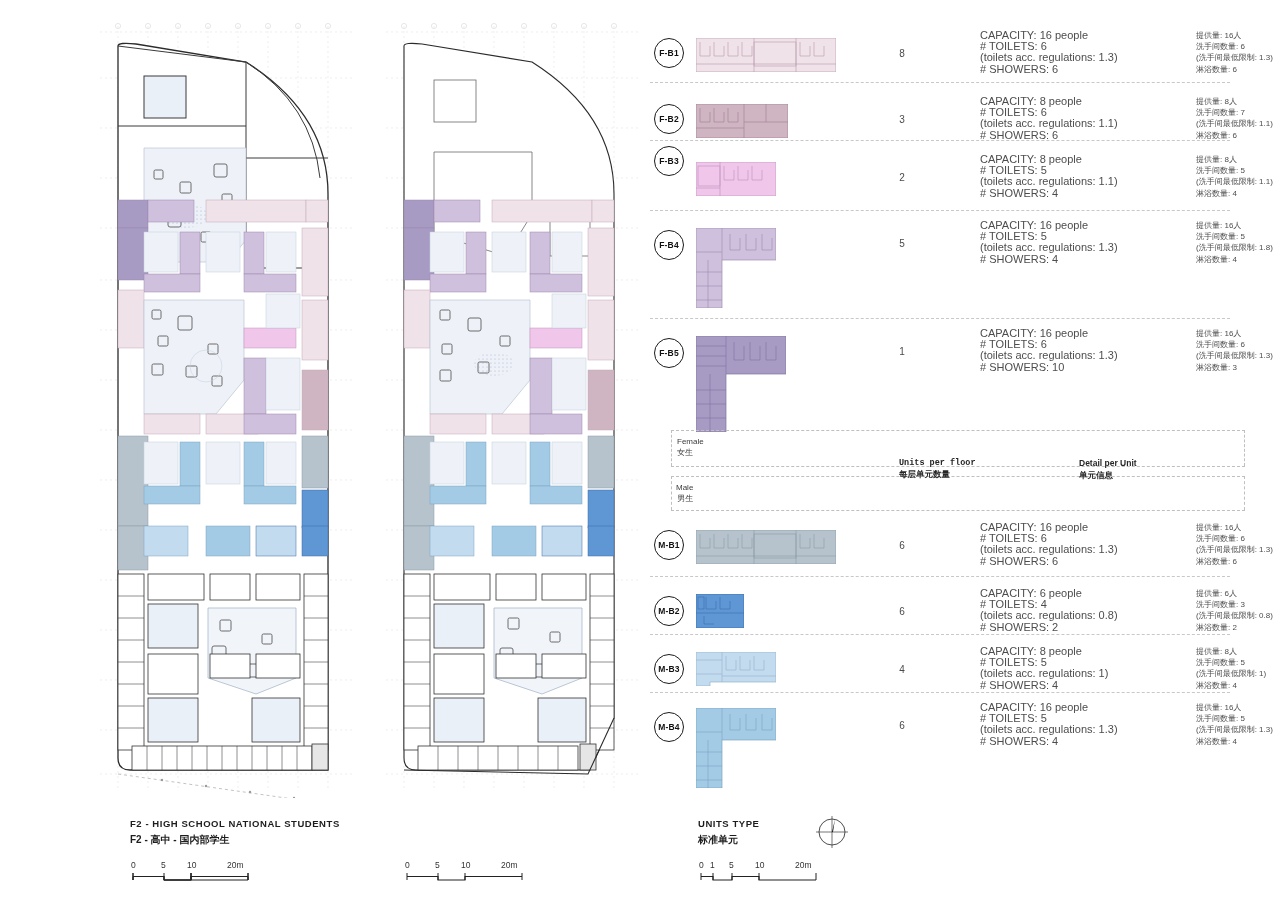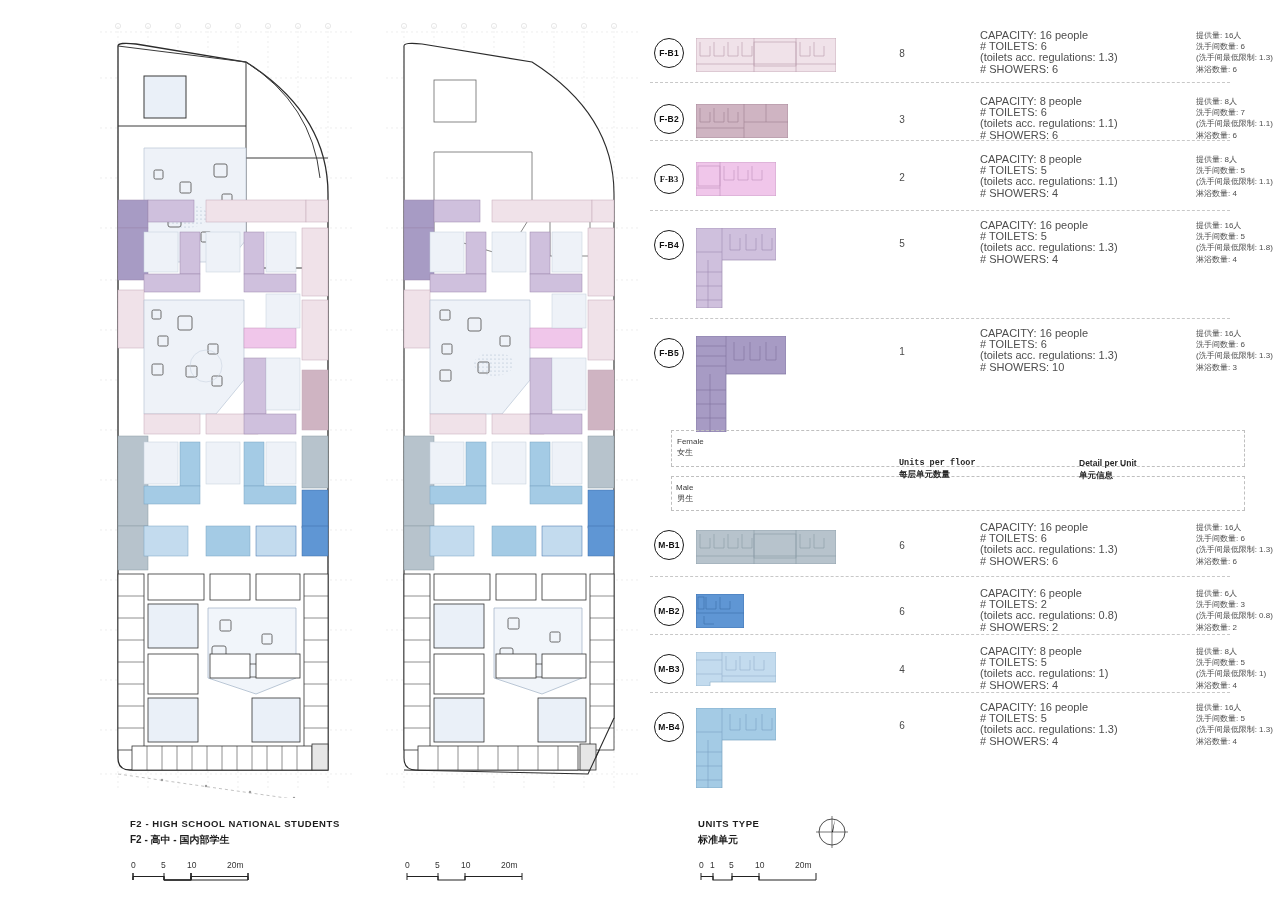--- a/index.html
+++ b/index.html
@@ -564,21 +564,21 @@
       <div class="detail-cn" style="top:12px;">
         <div>提供量:  8人</div>
           <div>洗手间数量: 7</div>
         <div>(洗手间最低限制:  1.1)</div>
           <div>淋浴数量: 6</div>
       </div>
     </div>
     <div class="leg-sep" style="top:122px;"></div>
 
     <div class="leg-row" style="top:124px;">
-      <div class="unit-badge" style="top:22px;font-family:Liberation Serif, serif;">F-B3</div>
+      <div class="unit-badge" style="top:4px;">F-B3</div>
       <div class="swatch" style="left:46px;top:20px;">
         <svg width="80" height="34">
           <rect x="0" y="0" width="80" height="34" fill="#f0c6ea" stroke="#c192bd" stroke-width="0.7"></rect>
           <g stroke="#c192bd" stroke-width="0.6" fill="none">
             <path d="M28,4 L28,18 L38,18 L38,8 M42,4 L42,18 L52,18 L52,8 M56,4 L56,18 L66,18 L66,8"></path>
             <rect x="2" y="4" width="22" height="20"></rect>
             <line x1="0" y1="26" x2="24" y2="26"></line>
             <line x1="24" y1="0" x2="24" y2="34"></line>
           </g>
         </svg>
@@ -733,21 +733,21 @@
             <path d="M10,3 L10,15 L20,15 L20,7 M24,3 L24,15 L34,15 L34,7"></path>
             <rect x="2" y="3" width="6" height="12"></rect>
             <path d="M8,22 L8,30 L18,30"></path>
             <line x1="0" y1="19" x2="48" y2="19"></line>
           </g>
         </svg>
       </div>
       <div class="count" style="left:232px;top:28px;">6</div>
       <div class="detail-en" style="top:10px;">
         <div>CAPACITY: 6 people</div>
-          <div># TOILETS: 2</div>
+          <div># TOILETS: 4</div>
         <div>(toilets acc. regulations: 0.8)</div>
           <div># SHOWERS: 2</div>
       </div>
       <div class="detail-cn" style="top:10px;">
         <div>提供量:  6人</div>
           <div>洗手间数量: 3</div>
         <div>(洗手间最低限制:  0.8)</div>
           <div>淋浴数量: 2</div>
       </div>
     </div>

